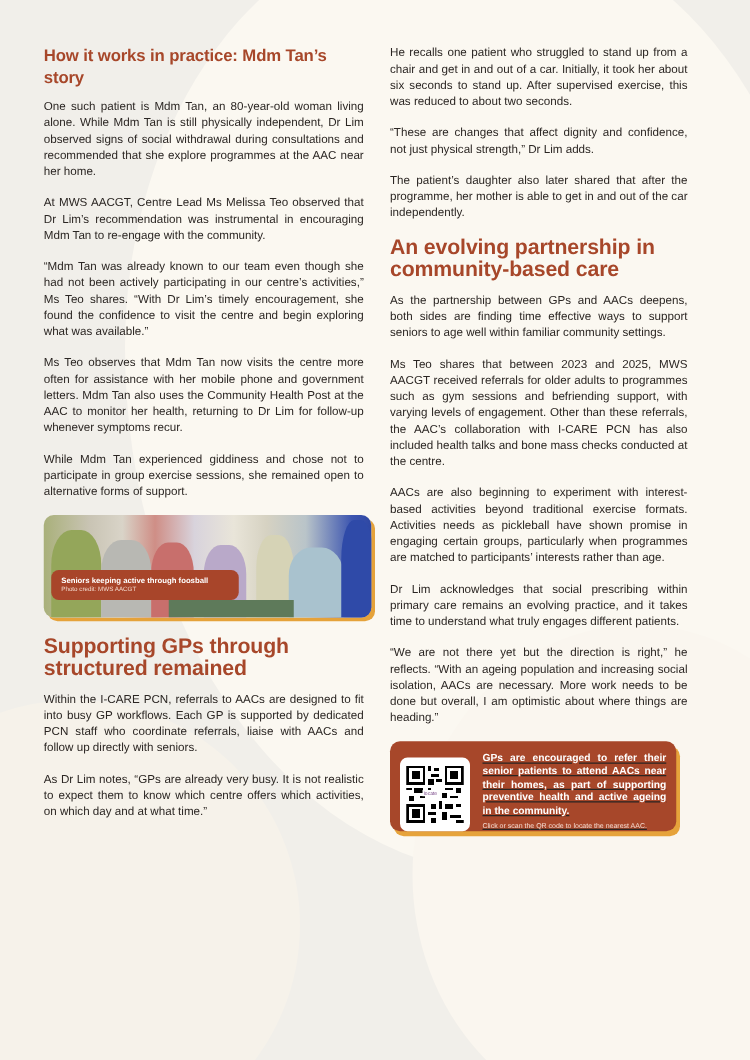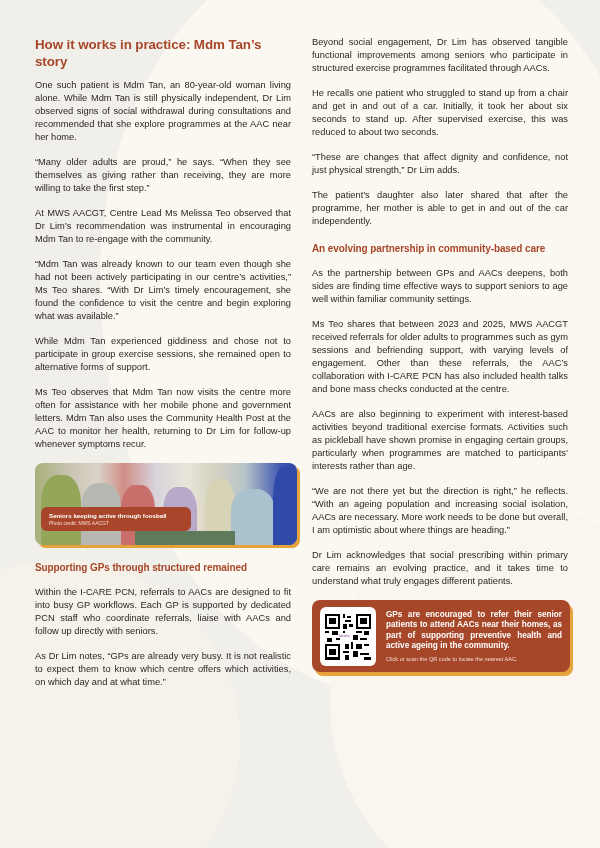--- a/index.html
+++ b/index.html
@@ -28,21 +28,21 @@
   .col-right { width: 256px; margin-left: 3px; }
 
   h2 {
     color: #a7472a;
     font-weight: bold;
     font-size: 13.4px;
     line-height: 17px;
     margin-bottom: 9px;
     letter-spacing: -0.1px;
   }
-  h2.big { font-size: 10px; line-height: 18px; }
+  h2.big { font-size: 17px; line-height: 18px; }
   p {
     font-size: 9.3px;
     line-height: 13px;
     text-align: justify;
     margin-bottom: 12px;
     color: #2b2623;
   }
 
   .photo {
     position: relative;
@@ -70,26 +70,27 @@
     border-radius: 6px;
     padding: 4px 10px 4px 8px;
     width: 150px;
   }
   .caption .ct { color: #fff; font-weight: bold; font-size: 6.2px; line-height: 9px; display: block; }
   .caption .cc { color: #f3d9cd; font-size: 5px; line-height: 7px; display: block; }
 
   .cta {
     position: relative;
     margin-top: 2px;
-    width: 258px; height: 72px;
+    width: 229px; height: 72px;
     background: #a7472a;
     border-radius: 8px;
     box-shadow: 3px 4px 0 #e6a33b;
-    display: flex; align-items: center;
+    display: flex; align-items: flex-end;
     padding: 0 8px;
+    text-decoration: underline;
   }
   .qr {
     width: 56px; height: 59px;
     background: #fff;
     border-radius: 6px;
     padding: 5px;
     flex-shrink: 0;
     position: relative;
   }
   .qr svg { width: 46px; height: 49px; display: block; }
@@ -113,25 +114,24 @@
 
 <div class="bg-shape bg1"></div>
 <div class="bg-shape bg2"></div>
 <div class="bg-shape bg3"></div>
 
 <div class="page">
 
   <div class="col">
     <h2>How it works in practice: Mdm Tan’s story</h2>
     <p>One such patient is Mdm Tan, an 80-year-old woman living alone. While Mdm Tan is still physically independent, Dr Lim observed signs of social withdrawal during consultations and recommended that she explore programmes at the AAC near her home.</p>
-    <p>“Many older adults are proud,” he says. “When they see themselves as giving rather than receiving, they are more willing to take the first step.”</p>
     <p>At MWS AACGT, Centre Lead Ms Melissa Teo observed that Dr Lim’s recommendation was instrumental in encouraging Mdm Tan to re-engage with the community.</p>
     <p>“Mdm Tan was already known to our team even though she had not been actively participating in our centre’s activities,” Ms Teo shares. “With Dr Lim’s timely encouragement, she found the confidence to visit the centre and begin exploring what was available.”</p>
+    <p>Ms Teo observes that Mdm Tan now visits the centre more often for assistance with her mobile phone and government letters. Mdm Tan also uses the Community Health Post at the AAC to monitor her health, returning to Dr Lim for follow-up whenever symptoms recur.</p>
     <p>While Mdm Tan experienced giddiness and chose not to participate in group exercise sessions, she remained open to alternative forms of support.</p>
-    <p>Ms Teo observes that Mdm Tan now visits the centre more often for assistance with her mobile phone and government letters. Mdm Tan also uses the Community Health Post at the AAC to monitor her health, returning to Dr Lim for follow-up whenever symptoms recur.</p>
 
     <div class="photo">
       <div class="figure f1"></div>
       <div class="figure f2"></div>
       <div class="figure f3"></div>
       <div class="figure f4"></div>
       <div class="figure f5"></div>
       <div class="figure f6"></div>
       <div class="figure f7"></div>
       <div class="table"></div>
@@ -140,31 +140,30 @@
         <span class="cc">Photo credit: MWS AACGT</span>
       </div>
     </div>
 
     <h2 class="big">Supporting GPs through structured remained</h2>
     <p>Within the I-CARE PCN, referrals to AACs are designed to fit into busy GP workflows. Each GP is supported by dedicated PCN staff who coordinate referrals, liaise with AACs and follow up directly with seniors.</p>
     <p>As Dr Lim notes, “GPs are already very busy. It is not realistic to expect them to know which centre offers which activities, on which day and at what time.”</p>
   </div>
 
   <div class="col col-right">
-    <p>Beyond social engagement, Dr Lim has observed tangible functional improvements among seniors who participate in structured exercise programmes facilitated through AACs.</p>
     <p>He recalls one patient who struggled to stand up from a chair and get in and out of a car. Initially, it took her about six seconds to stand up. After supervised exercise, this was reduced to about two seconds.</p>
     <p>“These are changes that affect dignity and confidence, not just physical strength,” Dr Lim adds.</p>
     <p>The patient’s daughter also later shared that after the programme, her mother is able to get in and out of the car independently.</p>
 
     <h2 class="big">An evolving partnership in community-based care</h2>
     <p>As the partnership between GPs and AACs deepens, both sides are finding time effective ways to support seniors to age well within familiar community settings.</p>
     <p>Ms Teo shares that between 2023 and 2025, MWS AACGT received referrals for older adults to programmes such as gym sessions and befriending support, with varying levels of engagement. Other than these referrals, the AAC’s collaboration with I-CARE PCN has also included health talks and bone mass checks conducted at the centre.</p>
-    <p>AACs are also beginning to experiment with interest-based activities beyond traditional exercise formats. Activities such as pickleball have shown promise in engaging certain groups, particularly when programmes are matched to participants’ interests rather than age.</p>
+    <p>AACs are also beginning to experiment with interest-based activities beyond traditional exercise formats. Activities needs as pickleball have shown promise in engaging certain groups, particularly when programmes are matched to participants’ interests rather than age.</p>
+    <p>Dr Lim acknowledges that social prescribing within primary care remains an evolving practice, and it takes time to understand what truly engages different patients.</p>
     <p>“We are not there yet but the direction is right,” he reflects. “With an ageing population and increasing social isolation, AACs are necessary. More work needs to be done but overall, I am optimistic about where things are heading.”</p>
-    <p>Dr Lim acknowledges that social prescribing within primary care remains an evolving practice, and it takes time to understand what truly engages different patients.</p>
 
     <div class="cta">
       <div class="qr">
         <svg viewBox="0 0 21 21" shape-rendering="crispEdges">
           <rect x="0" y="0" width="7" height="7" fill="#000"></rect>
           <rect x="1" y="1" width="5" height="5" fill="#fff"></rect>
           <rect x="2" y="2" width="3" height="3" fill="#000"></rect>
           <rect x="14" y="0" width="7" height="7" fill="#000"></rect>
           <rect x="15" y="1" width="5" height="5" fill="#fff"></rect>
           <rect x="16" y="2" width="3" height="3" fill="#000"></rect>

